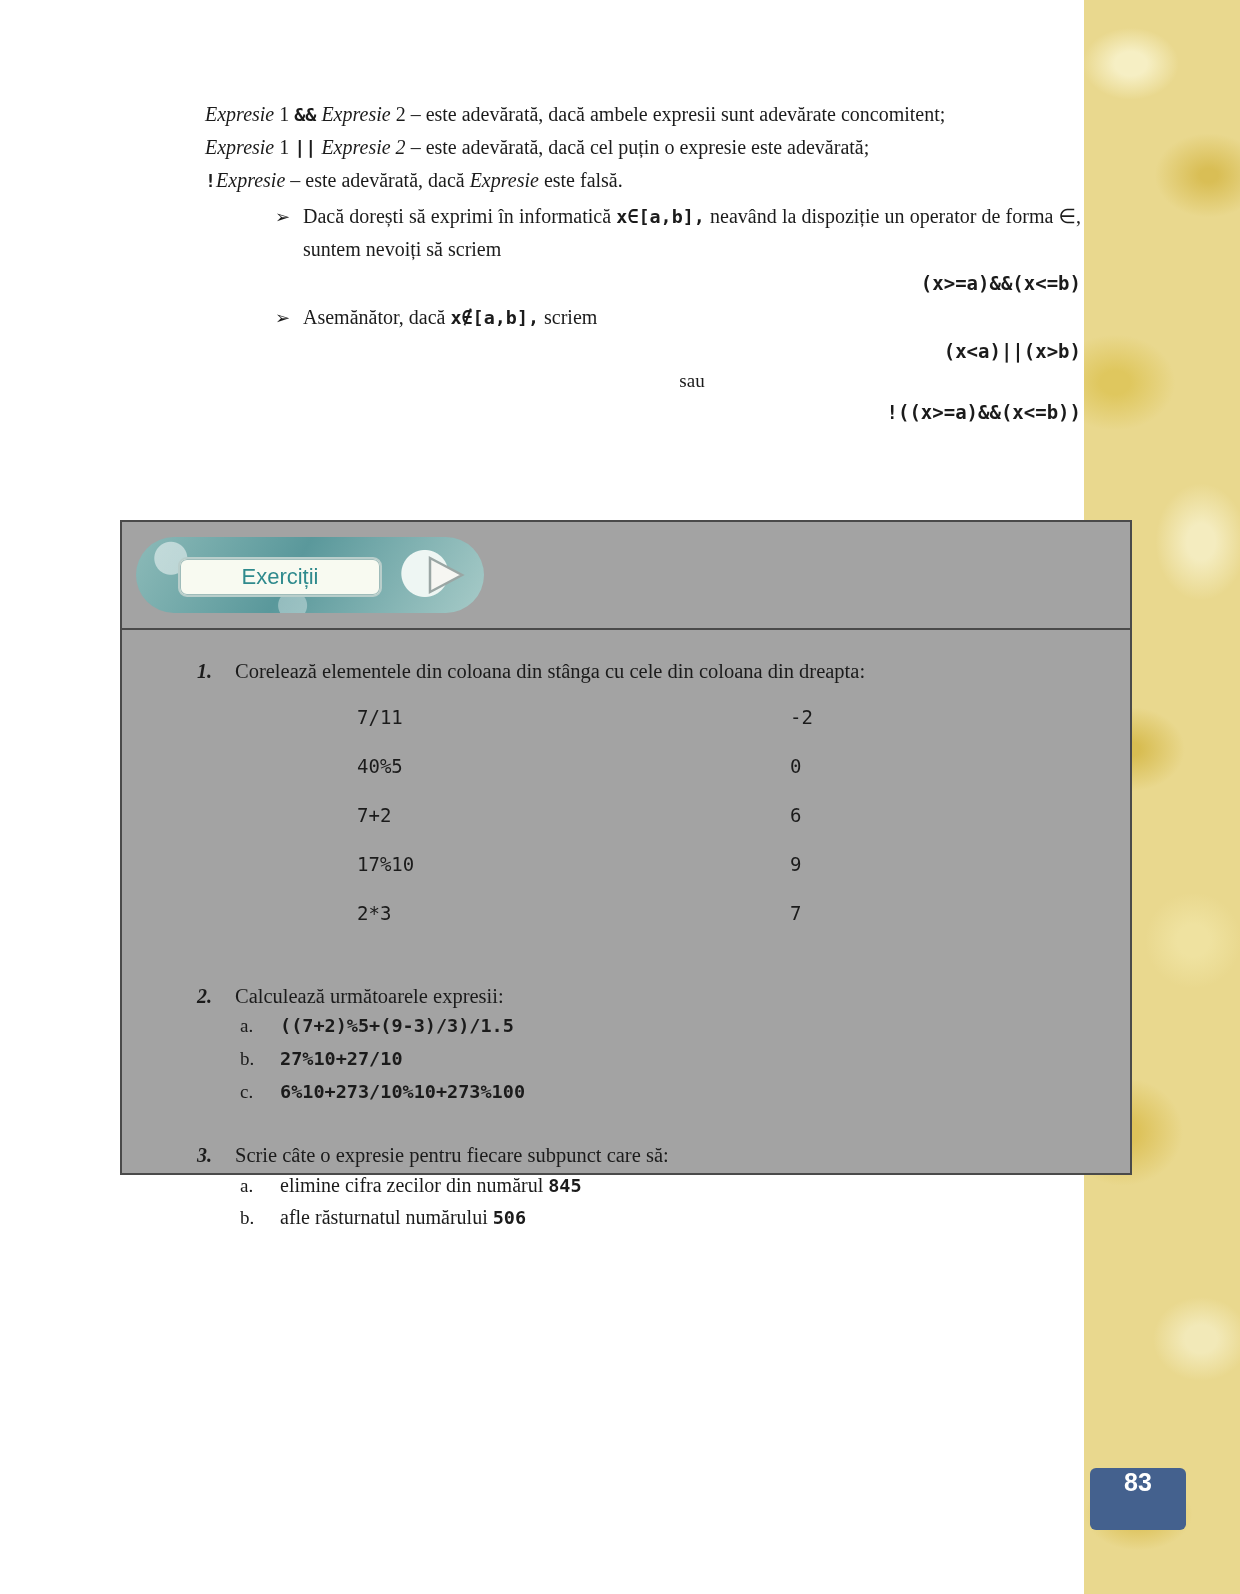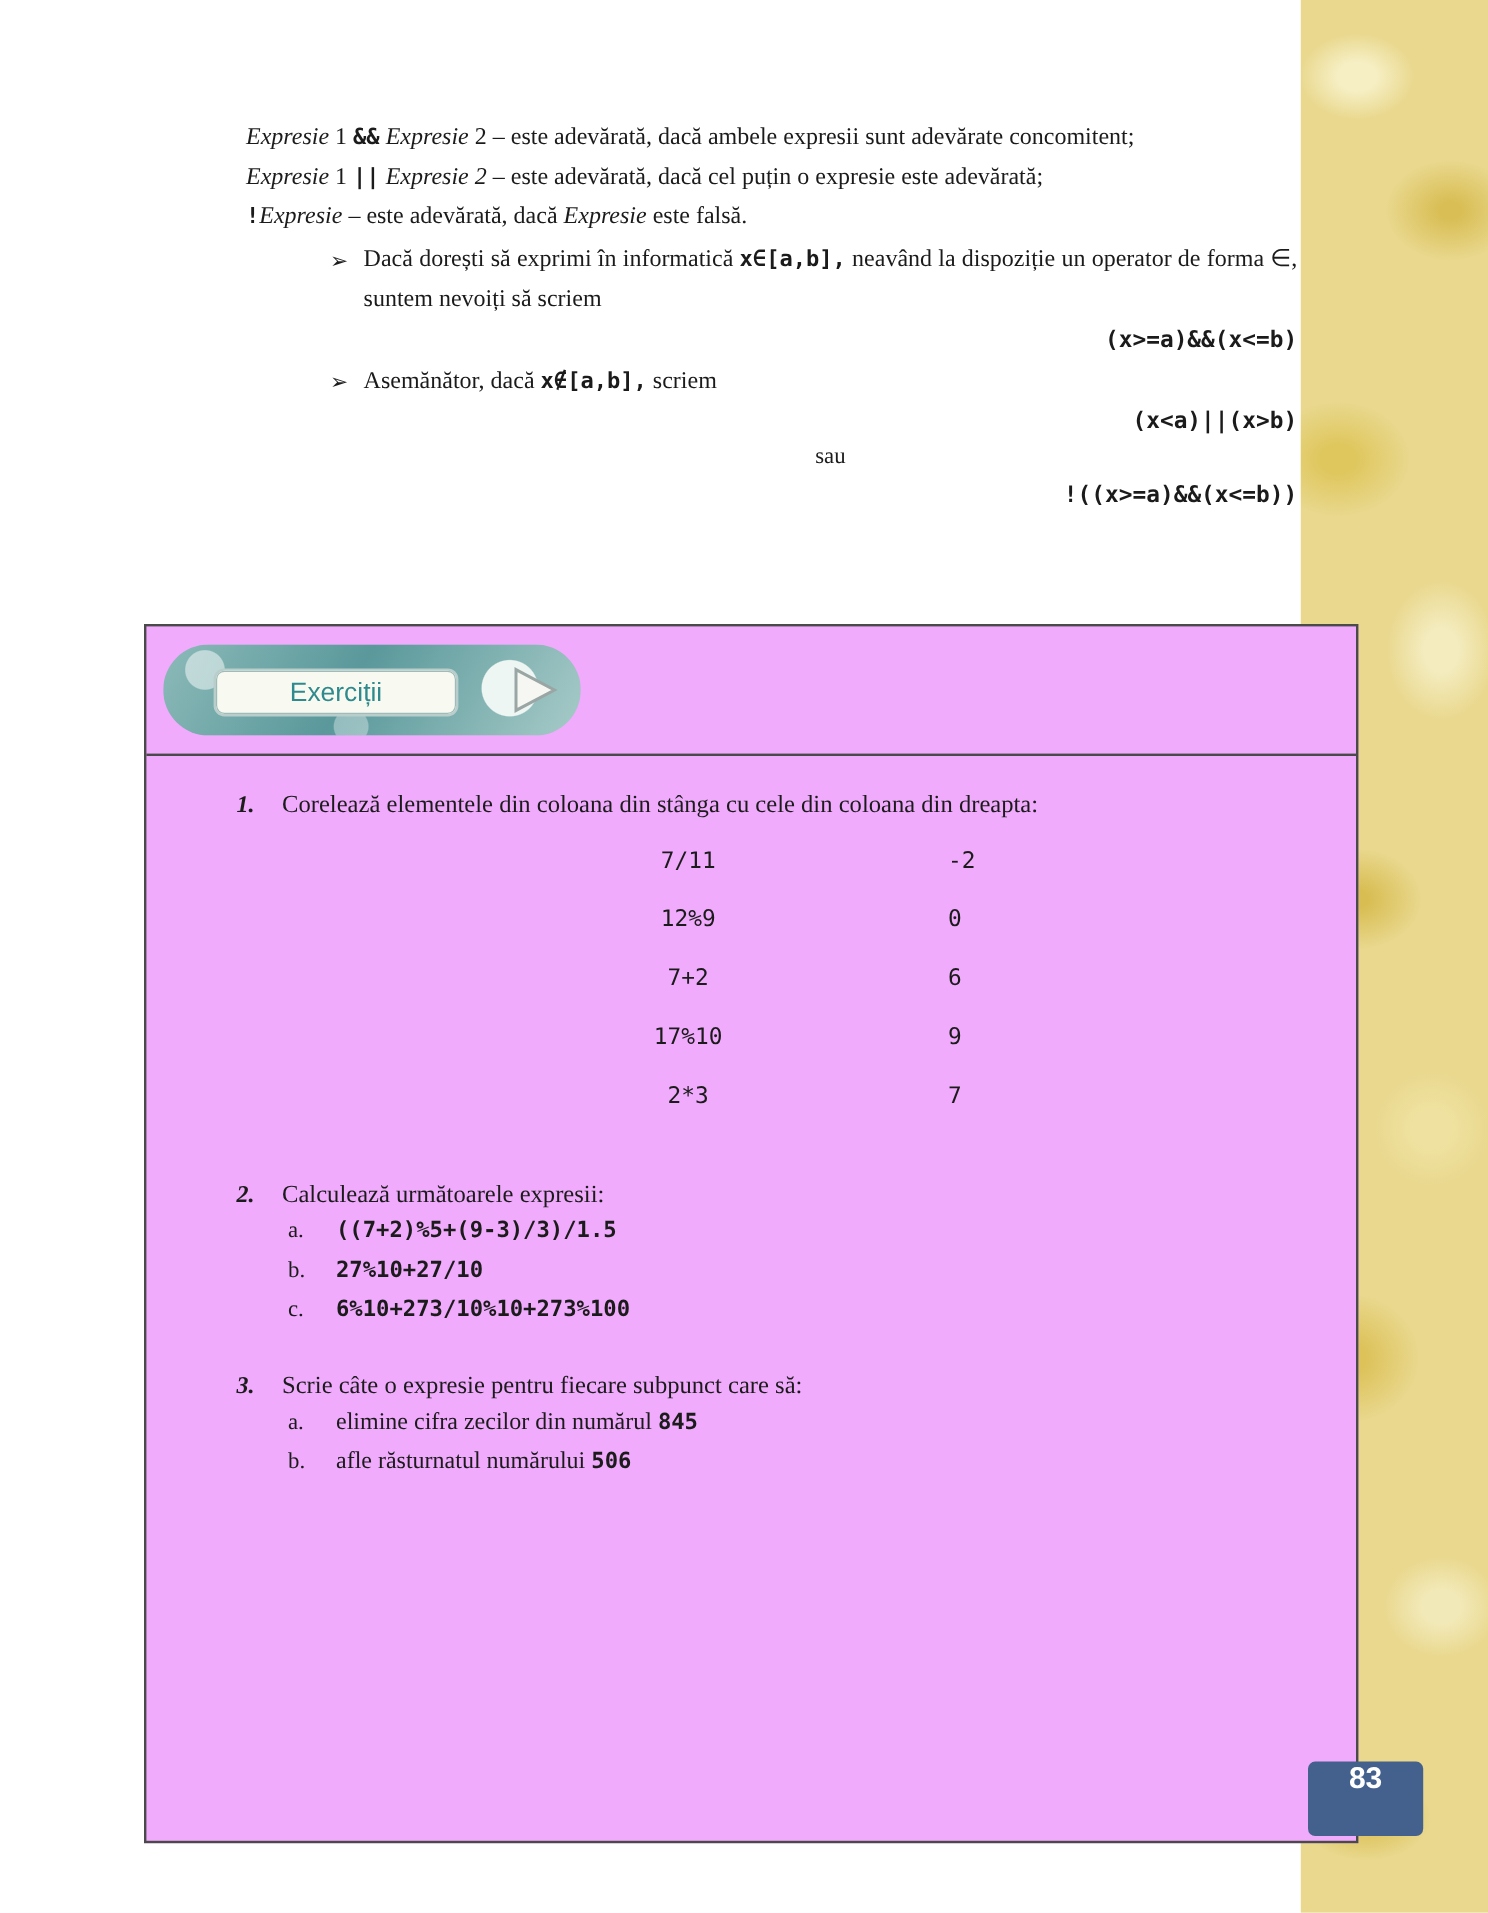--- a/index.html
+++ b/index.html
@@ -35,22 +35,22 @@
   .bi{ font-weight:bold; font-style:italic;}
   .code{ font-family:"DejaVu Sans Mono", monospace; font-weight:bold; font-size:0.92em;}
   .exemple{ margin-top:22px !important;}
   .bullet{ position:relative; margin:3px 0 0 70px; width:778px; padding-left:28px; text-align:justify;}
   .marker{ position:absolute; left:0; top:1px; font-size:18px;}
   .code-center{ width:778px; margin-left:98px; text-align:right;
     font-family:"DejaVu Sans Mono", monospace; font-weight:bold; font-size:19px; margin-top:3px; line-height:29px;}
   .sau-center{ width:778px; margin-left:98px; text-align:center; font-size:19px; line-height:29px;}
   
   .exbox{
-    position:absolute; left:120px; top:520px; width:1012px; height:1016px;
-    background:#f0abfc; border:2px solid #4a4a4a; box-sizing:border-box;
+    position:absolute; left:120px; top:520px; width:1012px; height:655px;
+    background:#a3a3a3; border:2px solid #4a4a4a; box-sizing:border-box;
   }
   .exbox-header{ position:relative; height:106px; border-bottom:2px solid #4a4a4a;}
   .teal-blob{
     position:absolute; left:14px; top:15px; width:348px; height:76px; border-radius:40px;
     background:
       radial-gradient(circle at 83% 48%, #eef6f3 0 23px, rgba(238,246,243,0) 24px),
       radial-gradient(circle at 10% 28%, rgba(255,255,255,0.5) 0 16px, rgba(255,255,255,0) 17px),
       radial-gradient(circle at 45% 90%, rgba(255,255,255,0.35) 0 14px, rgba(255,255,255,0) 15px),
       linear-gradient(120deg, #8cbab8, #5a989b 45%, #a7cbc8);
   }
@@ -59,21 +59,21 @@
     background:#f8faf1; border:2px solid #b9cecb; border-radius:9px;
     box-shadow: inset 0 0 0 1px #9fbcba;
     display:flex; align-items:center; justify-content:center;
     font-family:"Liberation Sans", sans-serif; font-size:22px; color:#2f8a8d;
   }
   .play-wrap{ position:absolute; left:288px; top:17px; width:44px; height:42px;}
   .exbox-body{ padding-top:26px;}
   .ex-item{ margin-left:75px; display:flex; font-size:20.5px; line-height:30px;}
   .ex-num{ flex:none; width:38px; font-weight:bold; font-style:italic; font-size:20px;}
   .ex-text{}
-  .match{ margin:20px 0 0 235px; font-family:"DejaVu Sans Mono", monospace; font-size:19px;text-align:center;}
+  .match{ margin:20px 0 0 235px; font-family:"DejaVu Sans Mono", monospace; font-size:19px;}
   .match-row{ display:flex; height:49px;}
   .match-left{ width:433px;}
   .m30{ margin-top:30px;}
   .m26{ margin-top:26px;}
   .sublist{ margin-left:118px; margin-top:4px;}
   .subrow{ display:flex; height:33px; font-size:20px; align-items:baseline;}
   .sublabel{ flex:none; width:40px; font-size:19px;}
   .codeb{ font-family:"DejaVu Sans Mono", monospace; font-weight:bold; font-size:18.5px;}
   .wrow{ height:32px;}
 </style>
@@ -129,21 +129,21 @@
         <span class="ex-num">1.</span>
         <span class="ex-text">Corelează elementele din coloana din stânga cu cele din coloana din dreapta:</span>
       </div>
 
       <div class="match">
         <div class="match-row">
             <span class="match-left">7/11</span>
             <span class="match-right">-2</span>
           </div>
         <div class="match-row">
-            <span class="match-left">12%9</span>
+            <span class="match-left">40%5</span>
             <span class="match-right">0</span>
           </div>
         <div class="match-row">
             <span class="match-left">7+2</span>
             <span class="match-right">6</span>
           </div>
         <div class="match-row">
             <span class="match-left">17%10</span>
             <span class="match-right">9</span>
           </div>

